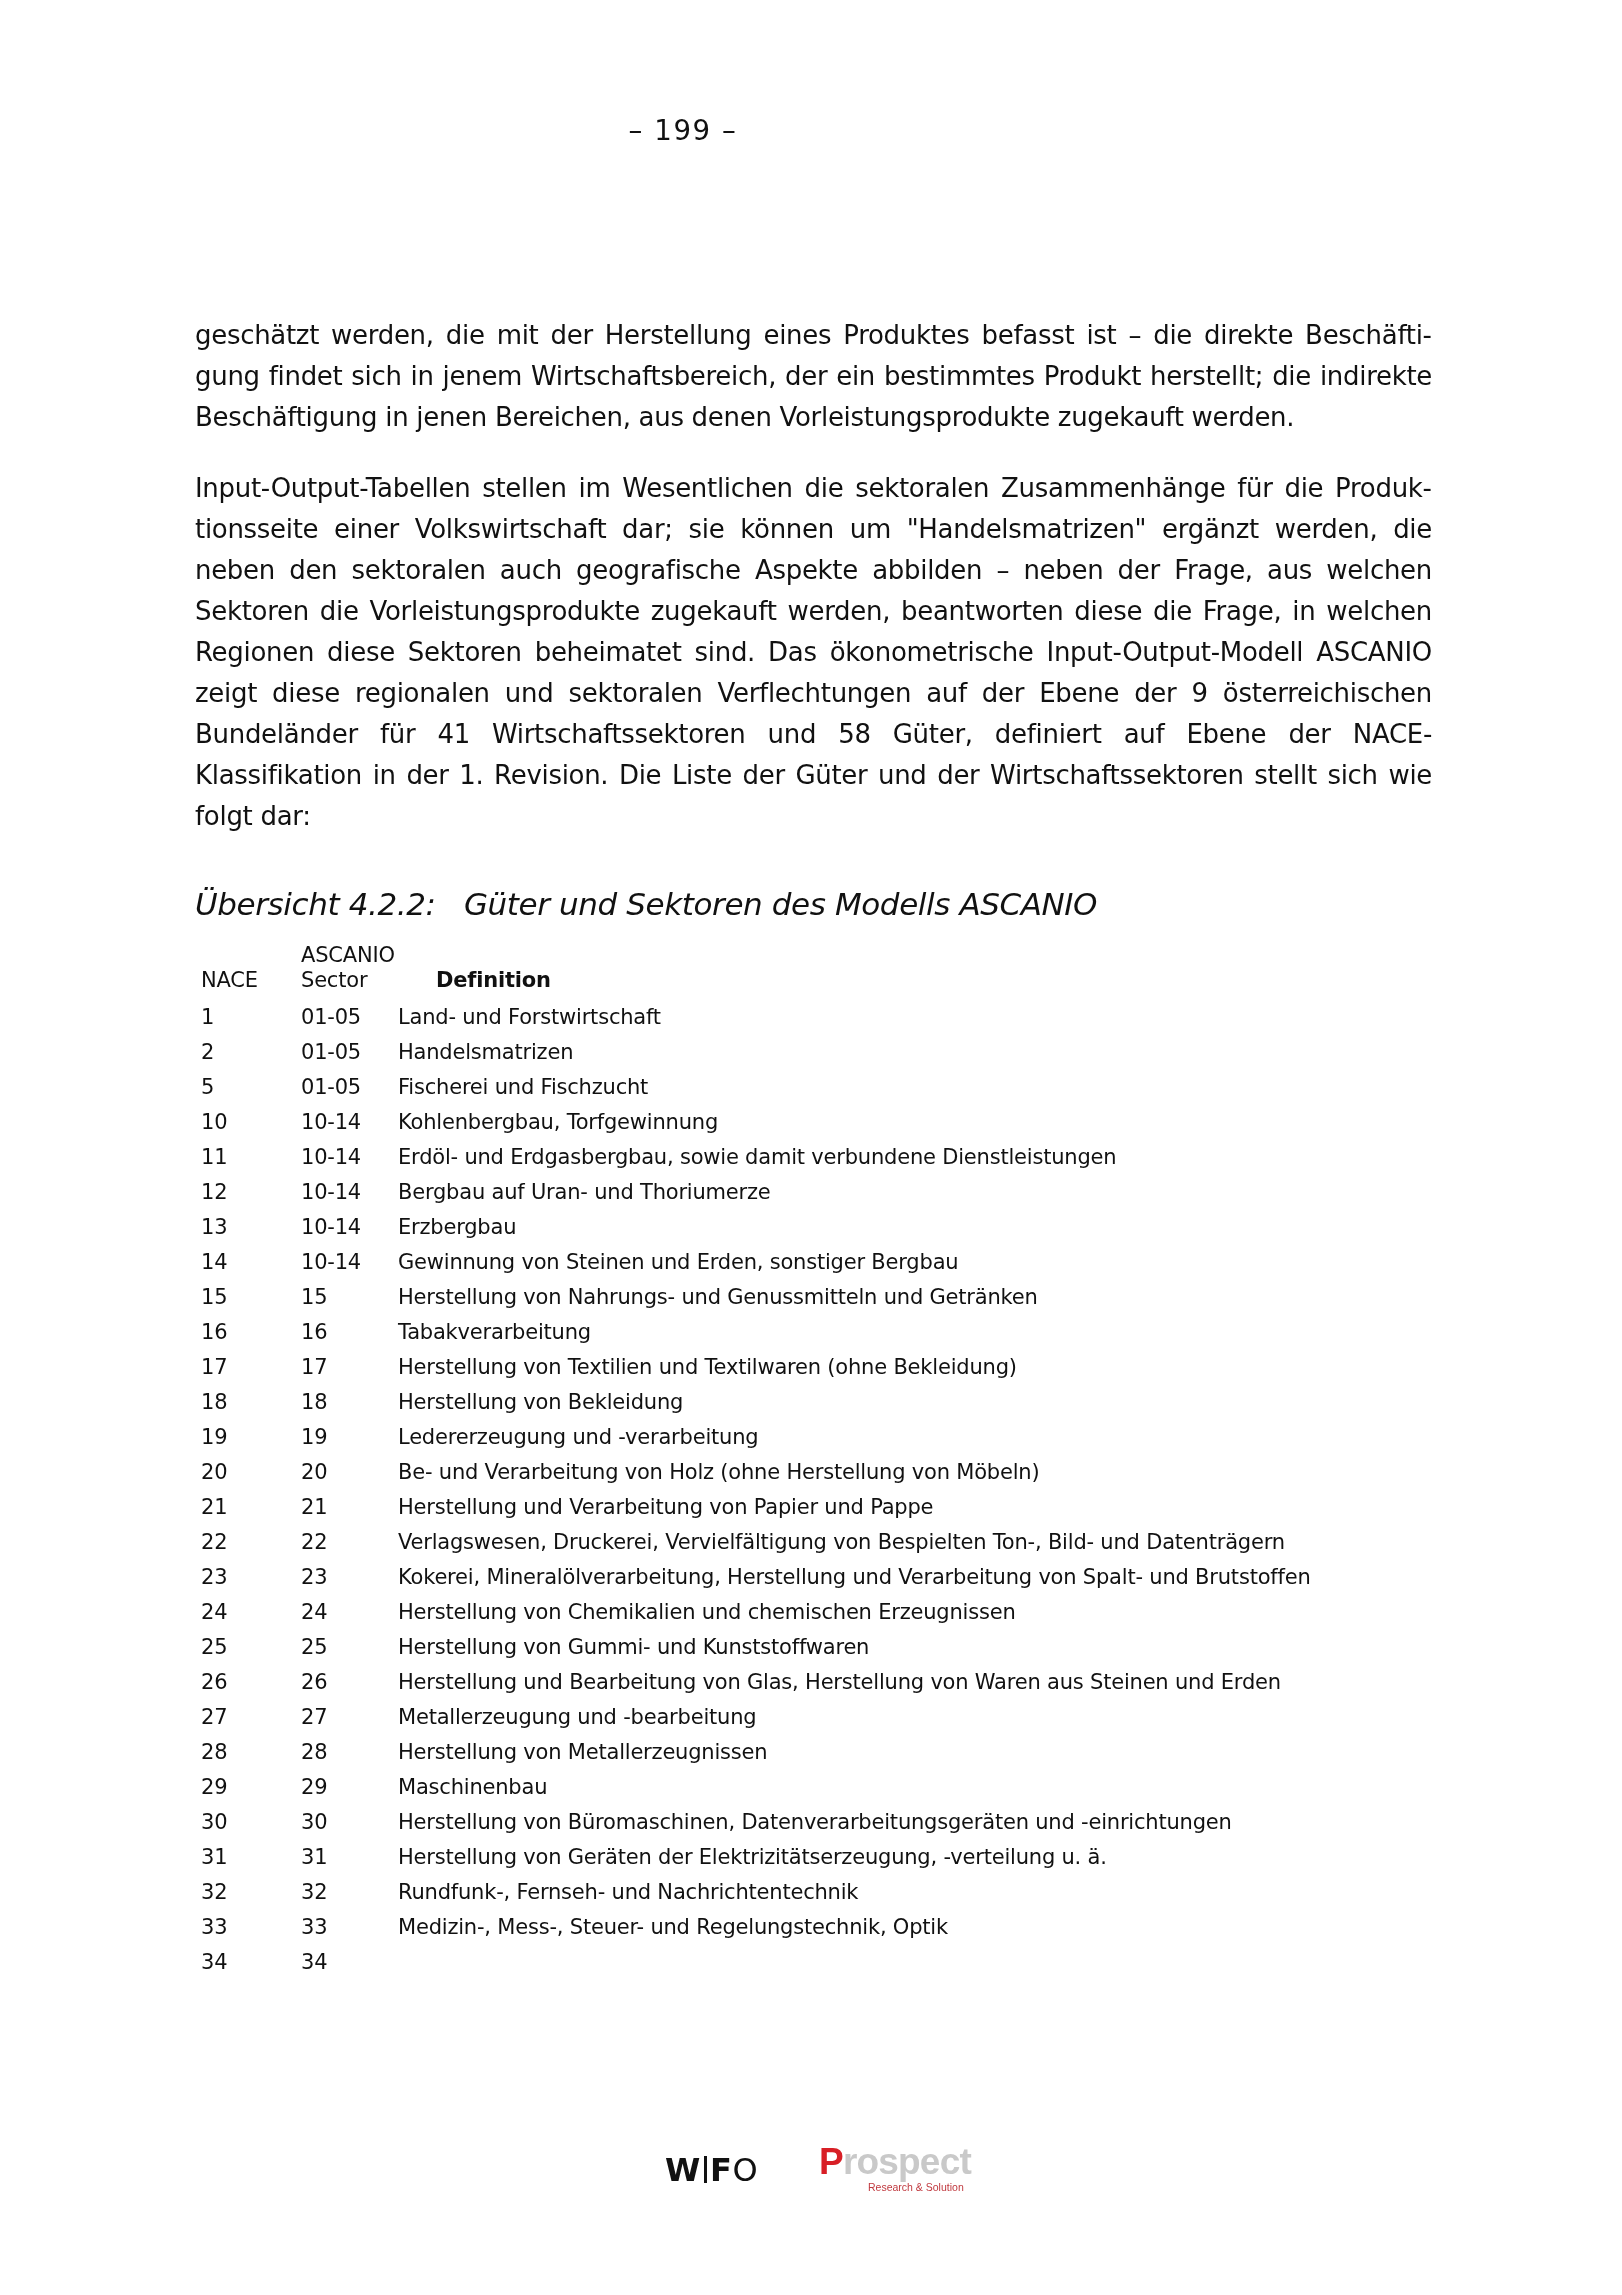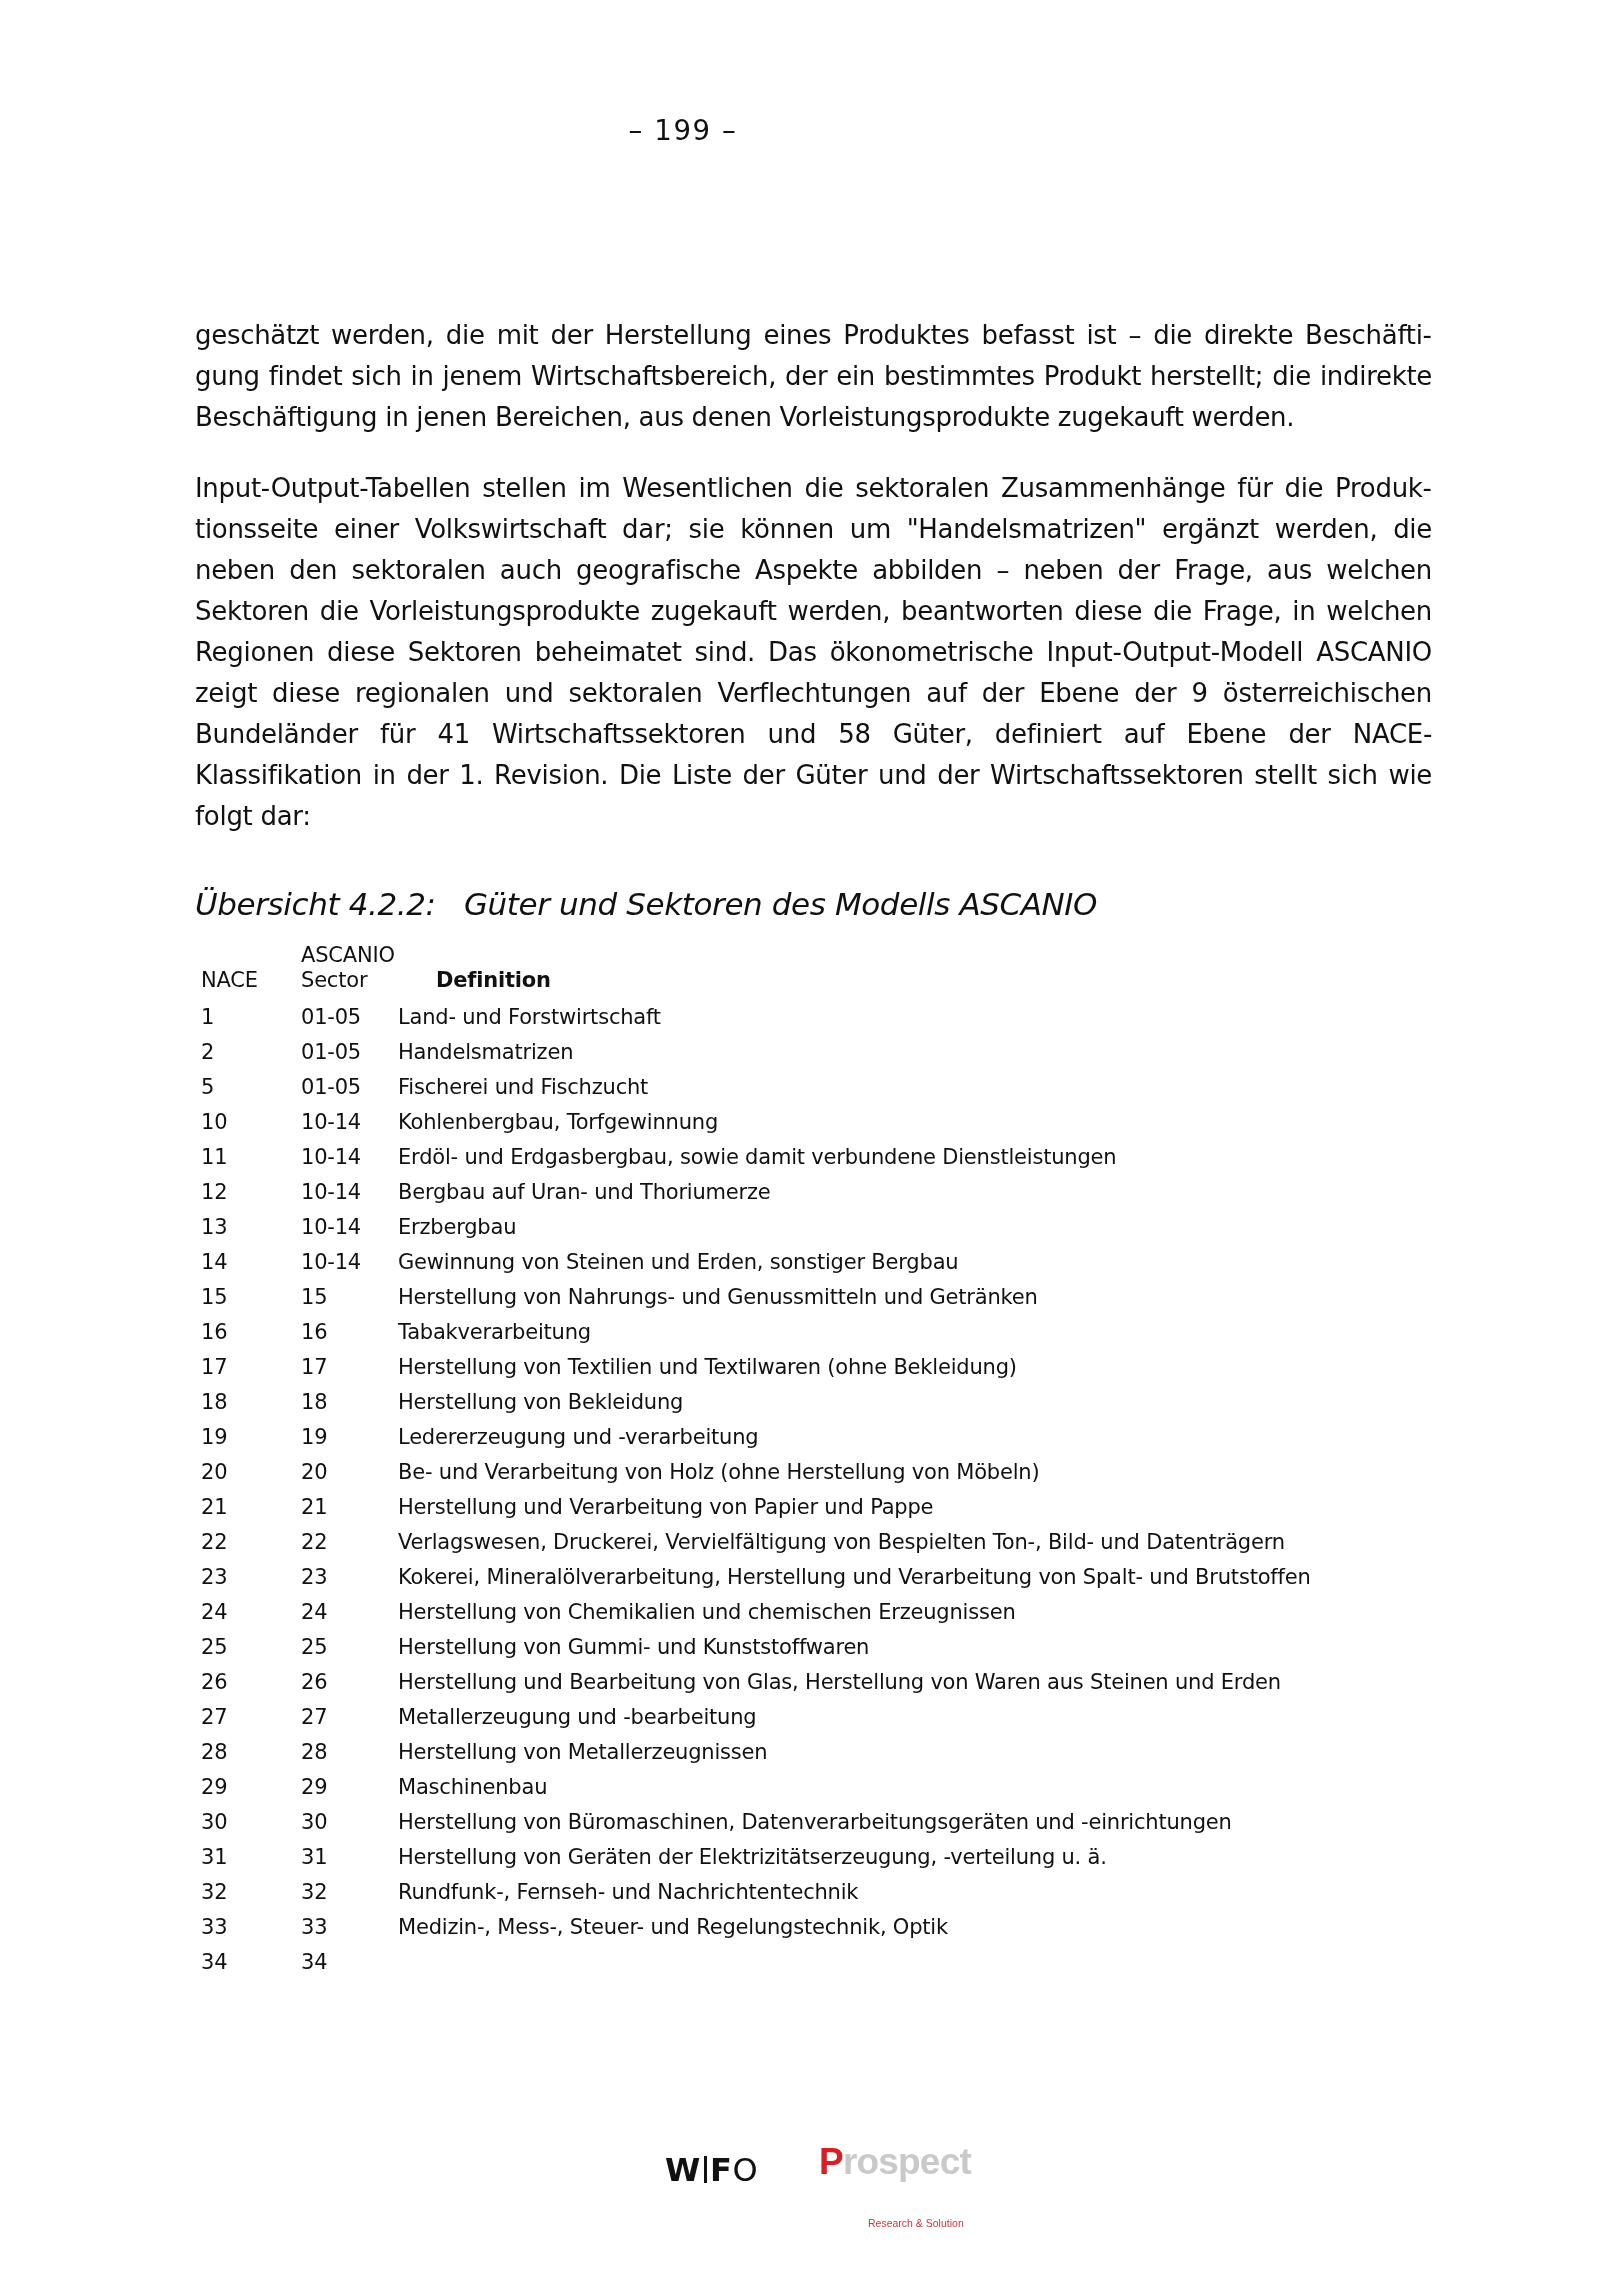--- a/index.html
+++ b/index.html
@@ -311,16 +311,16 @@
 
 <div class="footer-logos">
   <div class="logo-wifo">
     <span>W</span>
     <span class="sep"></span>
     <span>F</span>
     <span class="o">O</span>
   </div>
   <div class="logo-prospect">
     <div class="word" style="color: rgb(201, 201, 201);"><span class="p" style="color: rgb(216, 31, 38);">P</span><span>rospect</span></div>
-    <div class="tag" style="color: rgb(192, 57, 63); margin-top: 36px;">Research &amp; Solution</div>
+    <div class="tag" style="color: rgb(192, 57, 63);">Research &amp; Solution</div>
   </div>
 </div>
 
 
 </body></html>

